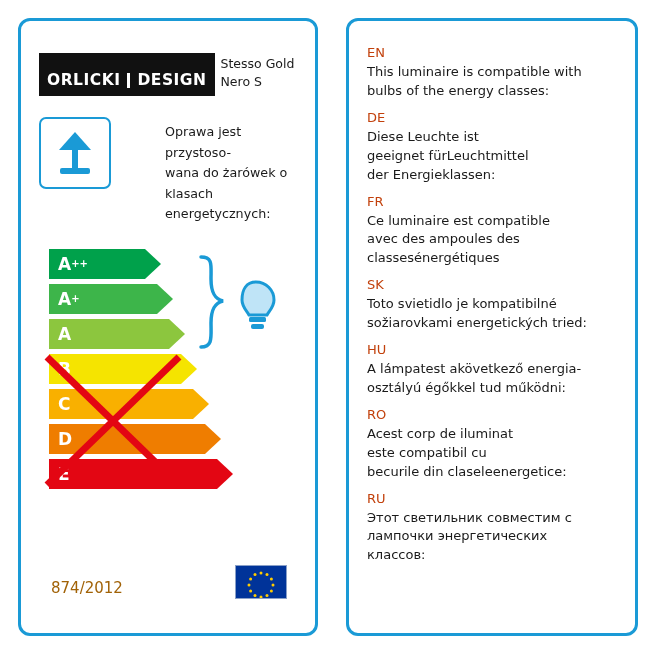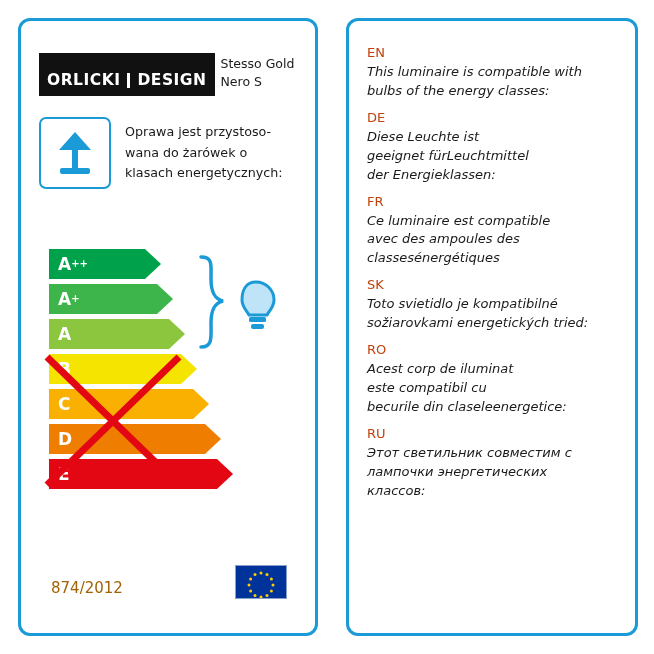--- a/index.html
+++ b/index.html
@@ -79,20 +79,21 @@
     padding-left: 6px;
   }
   
   .lamp-row {
     position: absolute;
     left: 18px;
     top: 96px;
     width: 268px;
     display: flex;
     align-items: flex-start;
+    gap: 40px;
   }
   .lamp-box {
     width: 72px;
     height: 72px;
     border: 2.5px solid #1a9ad6;
     border-radius: 7px;
     box-sizing: border-box;
     display: flex;
     align-items: center;
     justify-content: center;
@@ -192,21 +193,20 @@
     font-size: 13px;
     line-height: 1.55;
     color: #c2410c;
   }
   .lang-text {
     font-size: 13px;
     line-height: 1.45;
     color: #1a1a1a;
     white-space: pre-line;
     margin-bottom: 7px;
-    font-style: italic;
   }
 </style>
 </head>
 <body>
 
 <div class="page">
 
   <div class="panel panel-left">
 
     <div class="brand-row">
@@ -362,20 +362,25 @@
       <div class="lang-text">Ce luminaire est compatible
 avec des ampoules des
 classesénergétiques</div>
     </div>
     <div class="lang-block">
       <div class="lang-code">SK</div>
       <div class="lang-text">Toto svietidlo je kompatibilné
 sožiarovkami energetických tried:</div>
     </div>
     <div class="lang-block">
+      <div class="lang-code">HU</div>
+      <div class="lang-text">A lámpatest akövetkező energia-
+osztályú égőkkel tud működni:</div>
+    </div>
+    <div class="lang-block">
       <div class="lang-code">RO</div>
       <div class="lang-text">Acest corp de iluminat
 este compatibil cu
 becurile din claseleenergetice:</div>
     </div>
     <div class="lang-block">
       <div class="lang-code">RU</div>
       <div class="lang-text">Этот светильник совместим с
 лампочки энергетических
 классов:</div>

